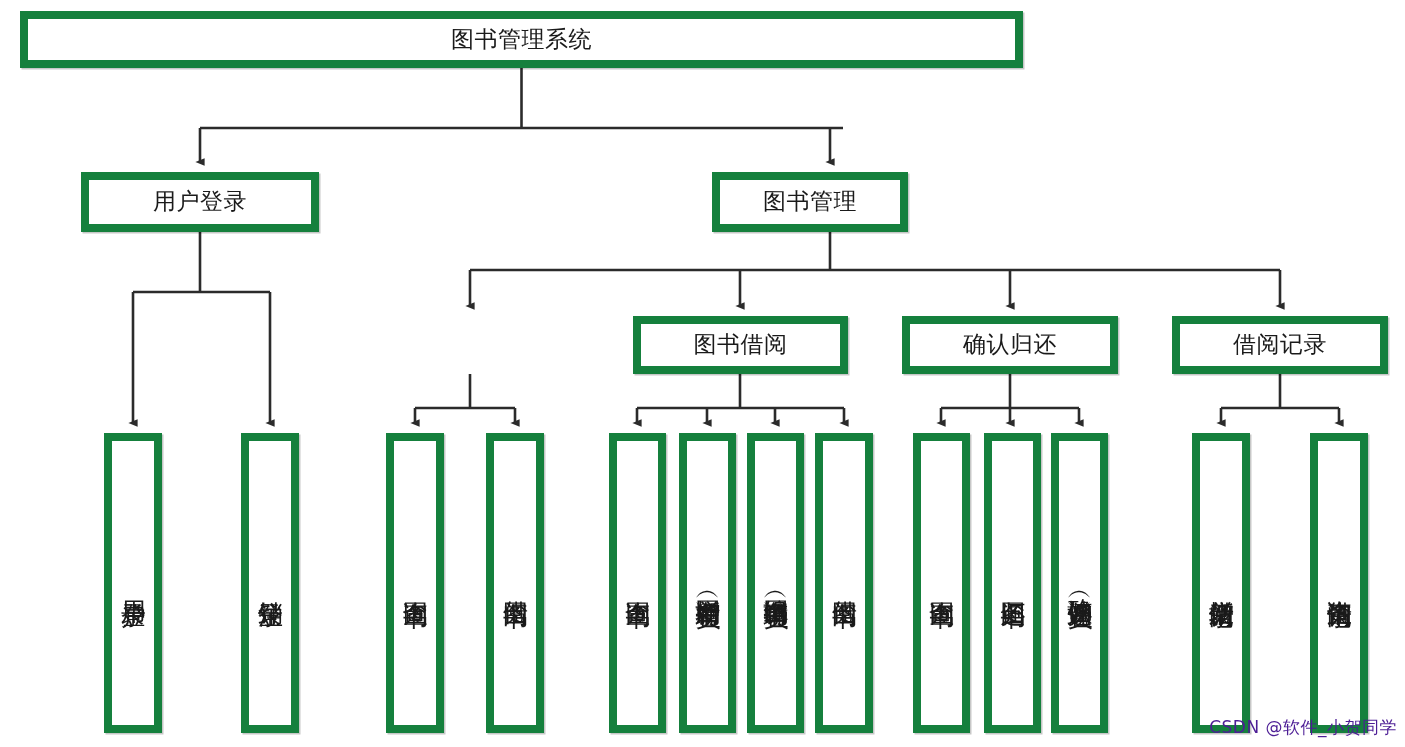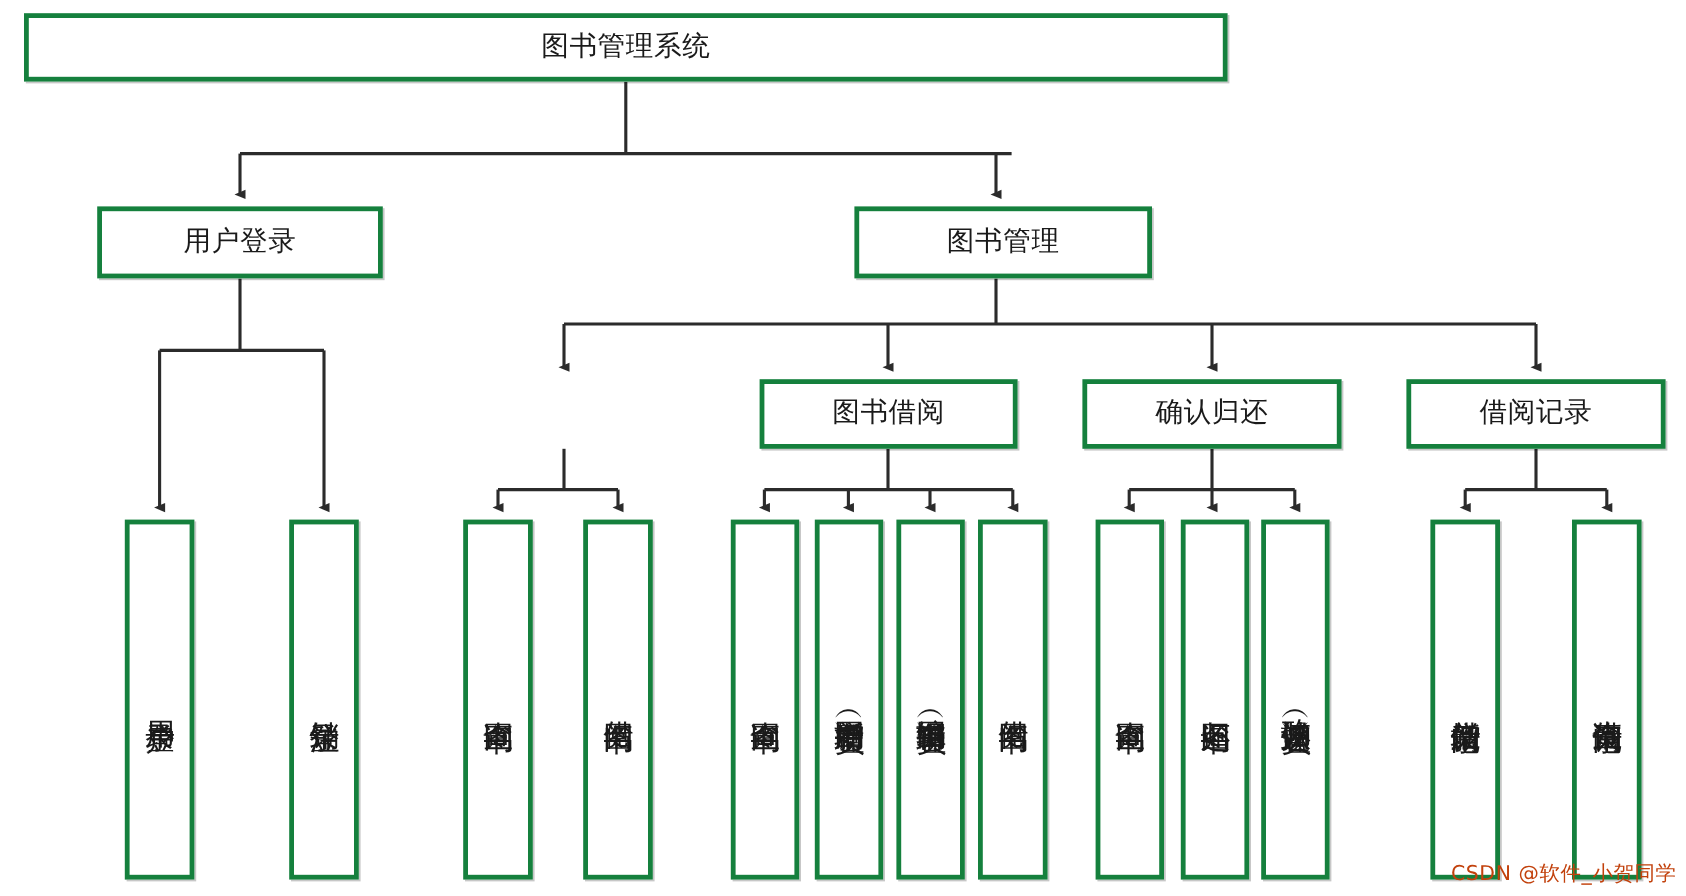--- a/index.html
+++ b/index.html
@@ -19,21 +19,21 @@
     position: absolute;
     left: 0;
     top: 0;
     width: 1405px;
     height: 747px;
     pointer-events: none;
   }
   .node {
     position: absolute;
     box-sizing: border-box;
-    border: 4px solid #15803d;
+    border: 8px solid #15803d;
     background: #ffffff;
     box-shadow: 1.5px 1.5px 0 rgba(0,0,0,0.22);
     display: flex;
     align-items: center;
     justify-content: center;
     color: #1a1a1a;
     z-index: 2;
   }
   .node-label {
     display: block;
@@ -59,21 +59,21 @@
     font-size: 25px;
     line-height: 1.12;
     letter-spacing: 1px;
     max-height: 100%;
   }
   .watermark {
     position: absolute;
     right: 8px;
     bottom: 8px;
     font-size: 17px;
-    color: #c2410c;
+    color: #4c1d95;
     letter-spacing: 0.5px;
     white-space: nowrap;
     z-index: 5;
     font-family: "DejaVu Sans", "Liberation Sans", sans-serif;
   }
 </style>
 </head>
 <body>
 
 <div id="canvas">
@@ -128,21 +128,21 @@
     </g>
   </svg>
 
   <div class="node horiz root" style="left: 20px; top: 11px; width: 1003px; height: 57px;">
     <span class="node-label">图书管理系统</span>
   </div>
 
   <div class="node horiz" style="left: 81px; top: 172px; width: 238px; height: 60px;">
     <span class="node-label">用户登录</span>
   </div>
-  <div class="node horiz" style="left: 712px; top: 172px; width: 248px; height: 60px;">
+  <div class="node horiz" style="left: 712px; top: 172px; width: 196px; height: 60px;">
     <span class="node-label">图书管理</span>
   </div>
 
   <div class="node horiz" style="left: 633px; top: 316px; width: 215px; height: 58px;">
     <span class="node-label">图书借阅</span>
   </div>
   <div class="node horiz" style="left: 902px; top: 316px; width: 216px; height: 58px;">
     <span class="node-label">确认归还</span>
   </div>
   <div class="node horiz" style="left: 1172px; top: 316px; width: 216px; height: 58px; justify-content: center;">

